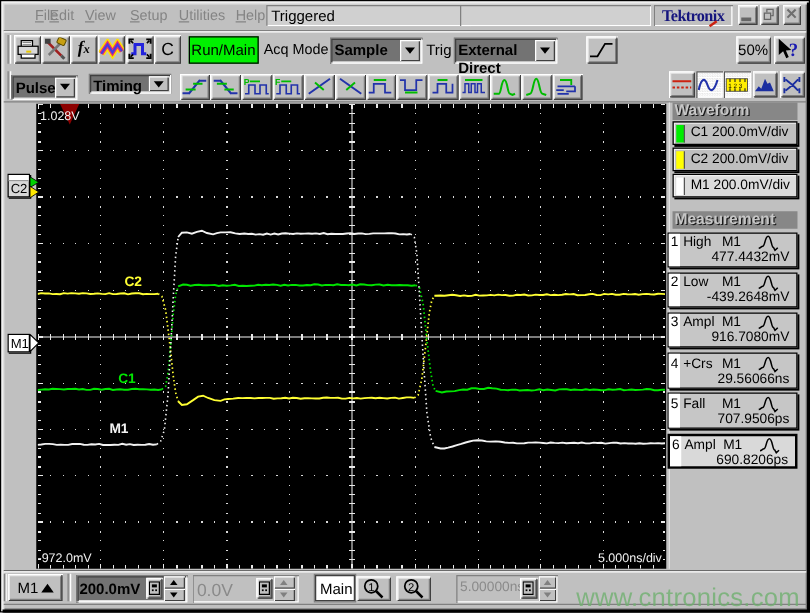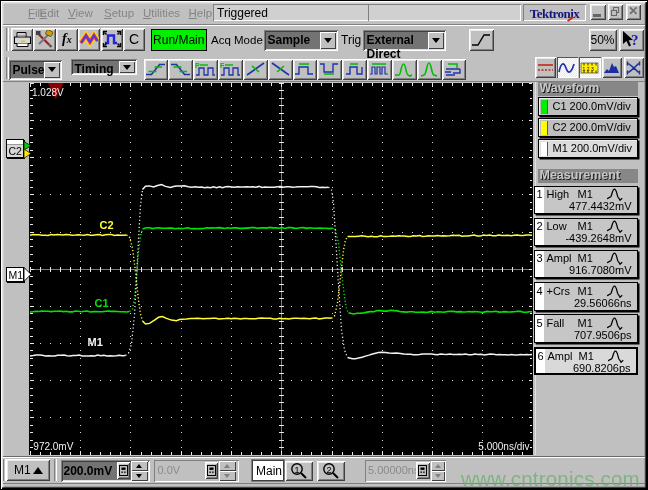--- a/index.html
+++ b/index.html
@@ -1505,21 +1505,21 @@
   <div class="spin" style="left:70.5px;top:1px;width:16.5px;">
     <div class="spb" style="top:0;width:16.5px;height:10px;">
           <div class="au"></div>
         </div>
     <div class="spb" style="top:10.5px;width:16.5px;height:10px;">
           <div class="ad"></div>
         </div>
   </div>
 </div>
 <div style="position:absolute;left:153.5px;top:459.5px;width:85.5px;height:22.5px;background:#c0c0c0;box-shadow:inset 1px 1px 0 #808080, inset -1px -1px 0 #fff;">
-  <div style="position:absolute;left:4px;top:4.5px;font-size:11px;color:#8a8a8a;">0.0V</div>
+  <div style="position:absolute;left:4px;top:4.5px;font-size:14px;color:#8a8a8a;">0.0V</div>
   <div class="tbtn" style="left:51px;top:2.5px;width:13.5px;height:17px;">
         <svg width="9" height="11" viewBox="0 0 9 11">
           <rect x="0.5" y="0.5" width="8" height="10" fill="none" stroke="#000" stroke-width="1"></rect>
           <rect x="2.5" y="2.5" width="4" height="2.4" fill="#000"></rect>
           <rect x="2.5" y="6.5" width="1.4" height="1.4" fill="#000"></rect>
           <rect x="5.2" y="6.5" width="1.4" height="1.4" fill="#000"></rect>
         </svg>
       </div>
   <div class="spin" style="left:65.5px;top:1px;width:16.5px;">
     <div class="spb" style="top:0;width:16.5px;height:10px;">

